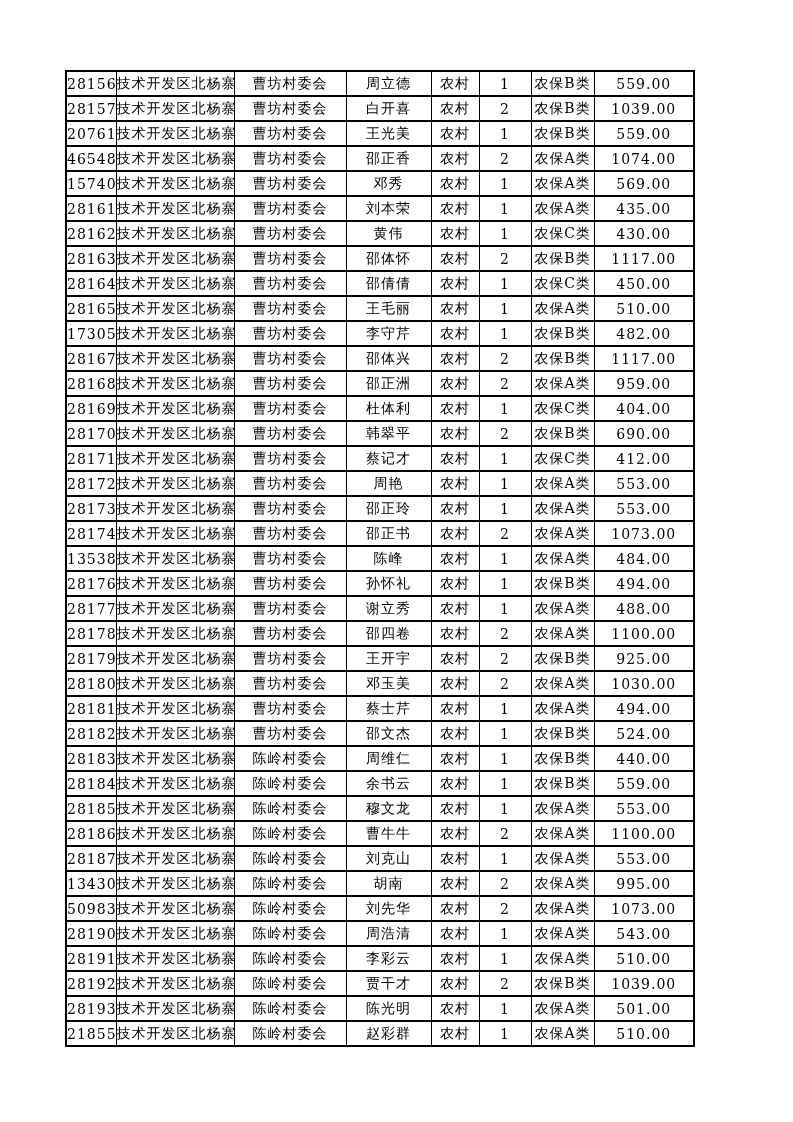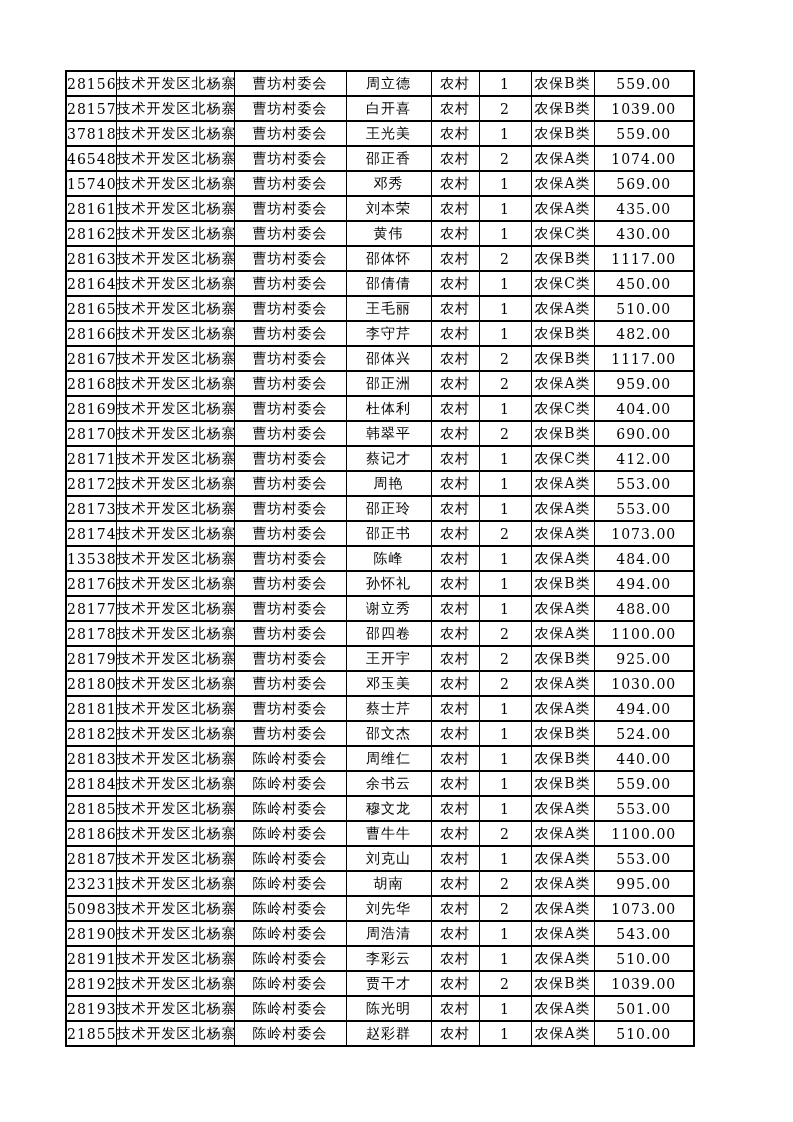--- a/index.html
+++ b/index.html
@@ -94,21 +94,21 @@
     <td class="col-id">28157</td>
     <td class="col-district">技术开发区北杨寨行</td>
     <td class="col-village">曹坊村委会</td>
     <td class="col-name">白开喜</td>
     <td class="col-type">农村</td>
     <td class="col-count">2</td>
     <td class="col-category">农保B类</td>
     <td class="col-amount">1039.00</td>
   </tr>
         <tr>
-    <td class="col-id">37818</td>
+    <td class="col-id">20761</td>
     <td class="col-district">技术开发区北杨寨行</td>
     <td class="col-village">曹坊村委会</td>
     <td class="col-name">王光美</td>
     <td class="col-type">农村</td>
     <td class="col-count">1</td>
     <td class="col-category">农保B类</td>
     <td class="col-amount">559.00</td>
   </tr>
         <tr>
     <td class="col-id">46548</td>
@@ -174,21 +174,21 @@
     <td class="col-id">28165</td>
     <td class="col-district">技术开发区北杨寨行</td>
     <td class="col-village">曹坊村委会</td>
     <td class="col-name">王毛丽</td>
     <td class="col-type">农村</td>
     <td class="col-count">1</td>
     <td class="col-category">农保A类</td>
     <td class="col-amount">510.00</td>
   </tr>
         <tr>
-    <td class="col-id">28166</td>
+    <td class="col-id">17305</td>
     <td class="col-district">技术开发区北杨寨行</td>
     <td class="col-village">曹坊村委会</td>
     <td class="col-name">李守芹</td>
     <td class="col-type">农村</td>
     <td class="col-count">1</td>
     <td class="col-category">农保B类</td>
     <td class="col-amount">482.00</td>
   </tr>
         <tr>
     <td class="col-id">28167</td>
@@ -394,21 +394,21 @@
     <td class="col-id">28187</td>
     <td class="col-district">技术开发区北杨寨行</td>
     <td class="col-village">陈岭村委会</td>
     <td class="col-name">刘克山</td>
     <td class="col-type">农村</td>
     <td class="col-count">1</td>
     <td class="col-category">农保A类</td>
     <td class="col-amount">553.00</td>
   </tr>
         <tr>
-    <td class="col-id">23231</td>
+    <td class="col-id">13430</td>
     <td class="col-district">技术开发区北杨寨行</td>
     <td class="col-village">陈岭村委会</td>
     <td class="col-name">胡南</td>
     <td class="col-type">农村</td>
     <td class="col-count">2</td>
     <td class="col-category">农保A类</td>
     <td class="col-amount">995.00</td>
   </tr>
         <tr>
     <td class="col-id">50983</td>

